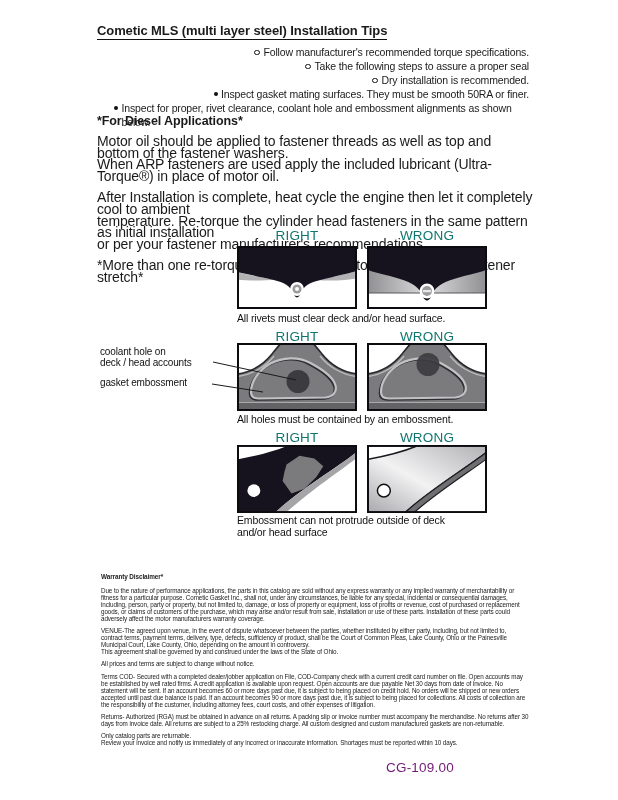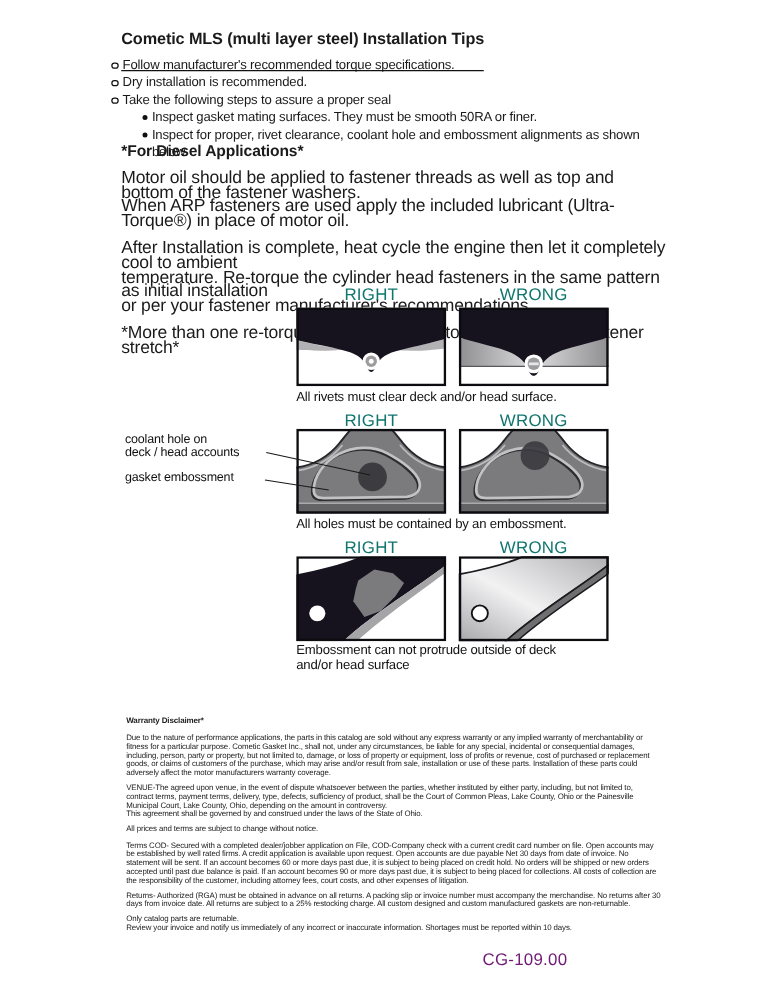--- a/index.html
+++ b/index.html
@@ -5,25 +5,25 @@
   html,body{margin:0;padding:0;background:#888;}
   .page{
     position:relative;width:618px;height:800px;background:#ffffff;
     font-family:"Liberation Sans", sans-serif;color:#1a1a1a;overflow:hidden;
     margin:0 auto;
   }
   .abs{position:absolute;}
   
   .title{
     left:97px;top:23px;font-size:13px;font-weight:bold;letter-spacing:-0.1px;
-    border-bottom:1.6px solid #111;padding-bottom:18px;white-space:nowrap;
+    border-bottom:1.6px solid #111;padding-bottom:1px;white-space:nowrap;
   }
   
   .tips{left:89px;top:45px;width:440px;font-size:10.5px;letter-spacing:-0.15px;}
-  .tip-row{display:flex;align-items:flex-start;line-height:14px;}
+  .tip-row{display:flex;align-items:flex-start;line-height:14px;justify-content:flex-end;}
   .tip-row.sub{margin-left:25px;}
   .b-circle{width:3.6px;height:3.6px;border:1px solid #111;border-radius:50%;
     display:inline-block;margin:4.6px 3.5px 0 0;flex:0 0 auto;}
   .b-dot{width:4px;height:4px;background:#111;border-radius:50%;
     display:inline-block;margin:4.6px 3.5px 0 0;flex:0 0 auto;}
   
   .diesel{left:97px;top:114px;width:438px;}
   .diesel h2{font-size:12.5px;font-weight:bold;margin:0 0 8px 0;letter-spacing:-0.1px;}
   .diesel p{font-size:14px;line-height:11.6px;letter-spacing:-0.15px;
     margin:0 0 10px 0;white-space:pre-line;}
@@ -48,25 +48,25 @@
 
   <div class="abs title">Cometic MLS (multi layer steel) Installation Tips</div>
 
   <div class="abs tips">
     <div class="tip-row">
       <span class="b-circle"></span>
       <span>Follow manufacturer's recommended torque specifications.</span>
     </div>
     <div class="tip-row">
       <span class="b-circle"></span>
-      <span>Dry installation is recommended.</span>
+      <span>Take the following steps to assure a proper seal</span>
     </div>
     <div class="tip-row">
       <span class="b-circle"></span>
-      <span>Take the following steps to assure a proper seal</span>
+      <span>Dry installation is recommended.</span>
     </div>
     <div class="tip-row sub">
       <span class="b-dot"></span>
       <span>Inspect gasket mating surfaces.  They must be smooth 50RA or finer.</span>
     </div>
     <div class="tip-row sub">
       <span class="b-dot"></span>
       <span>Inspect for proper, rivet clearance, coolant hole and embossment alignments as shown below.</span>
     </div>
   </div>

